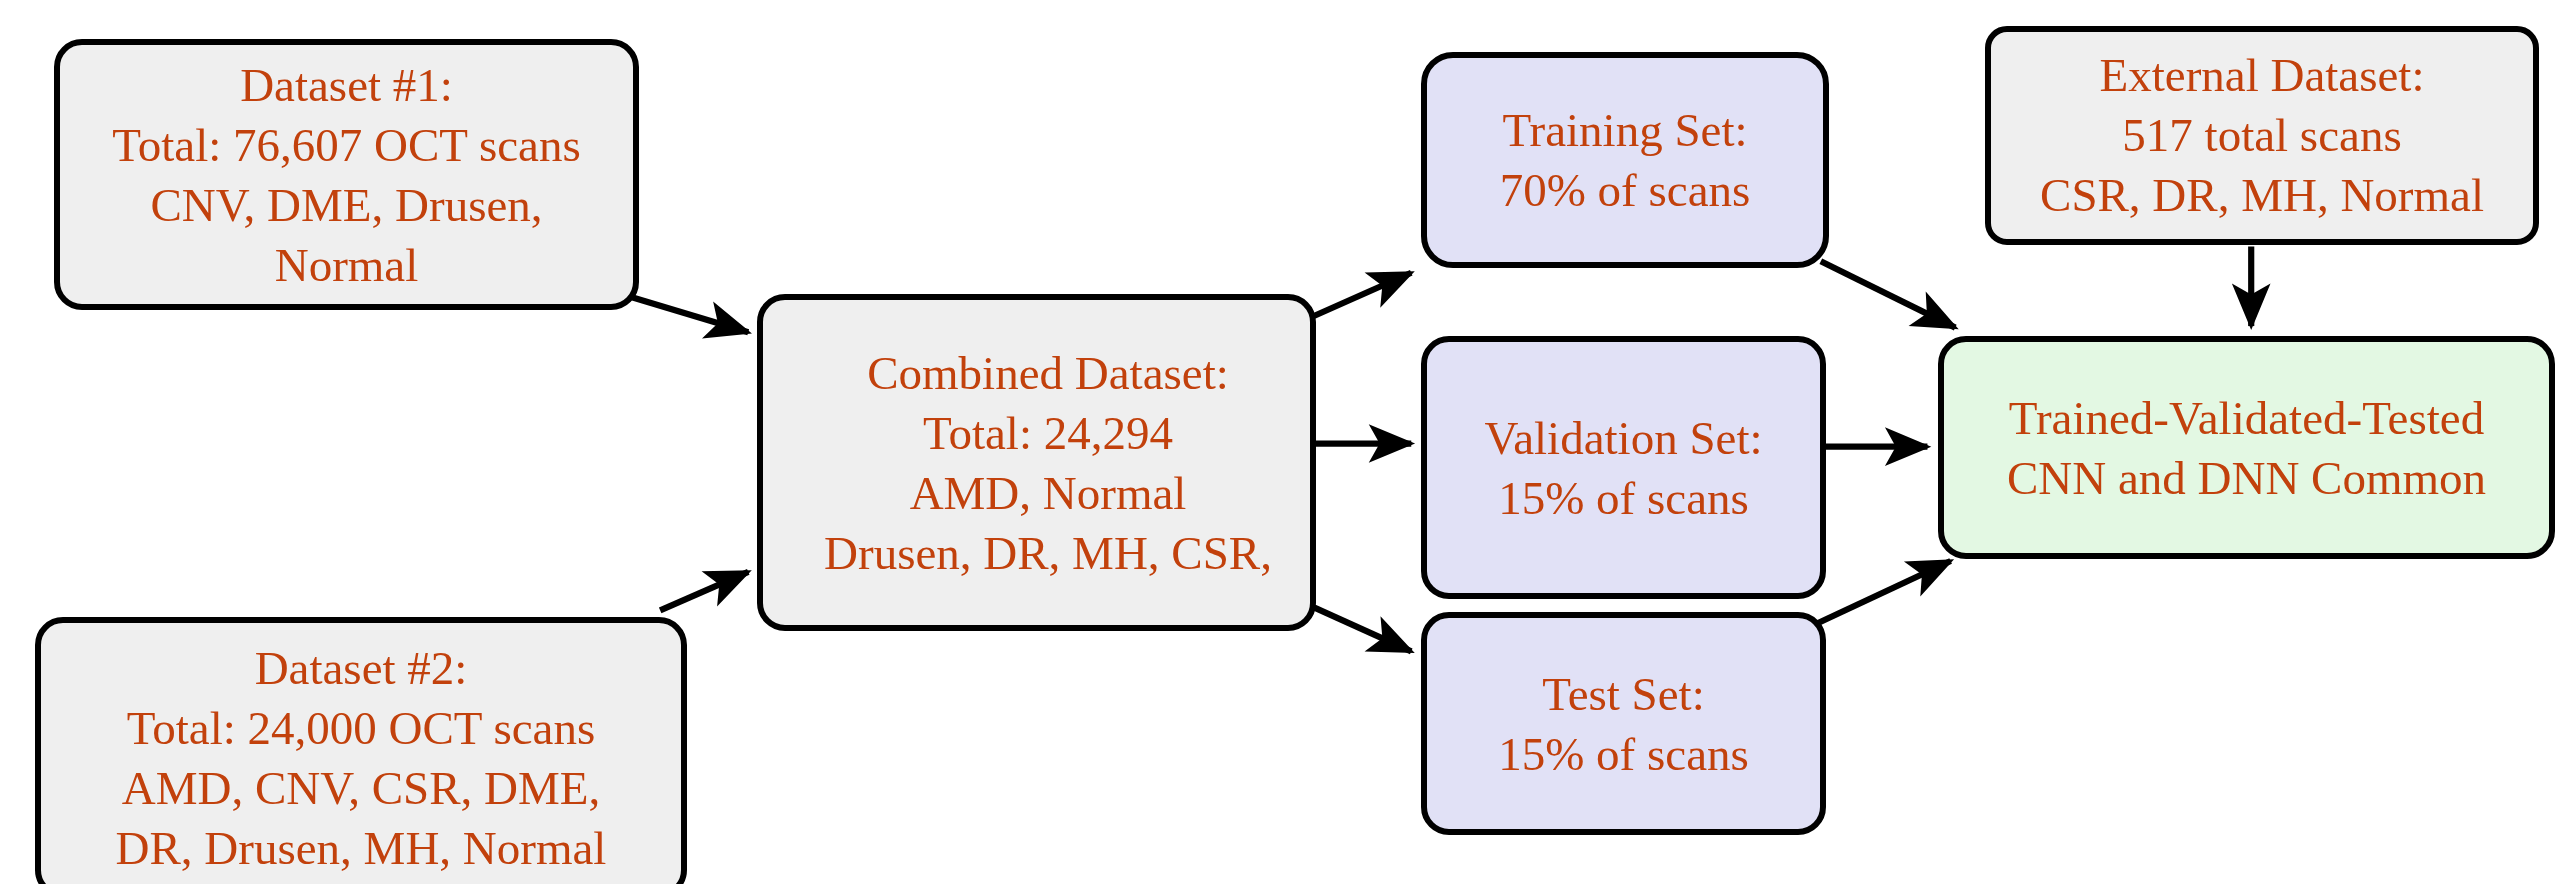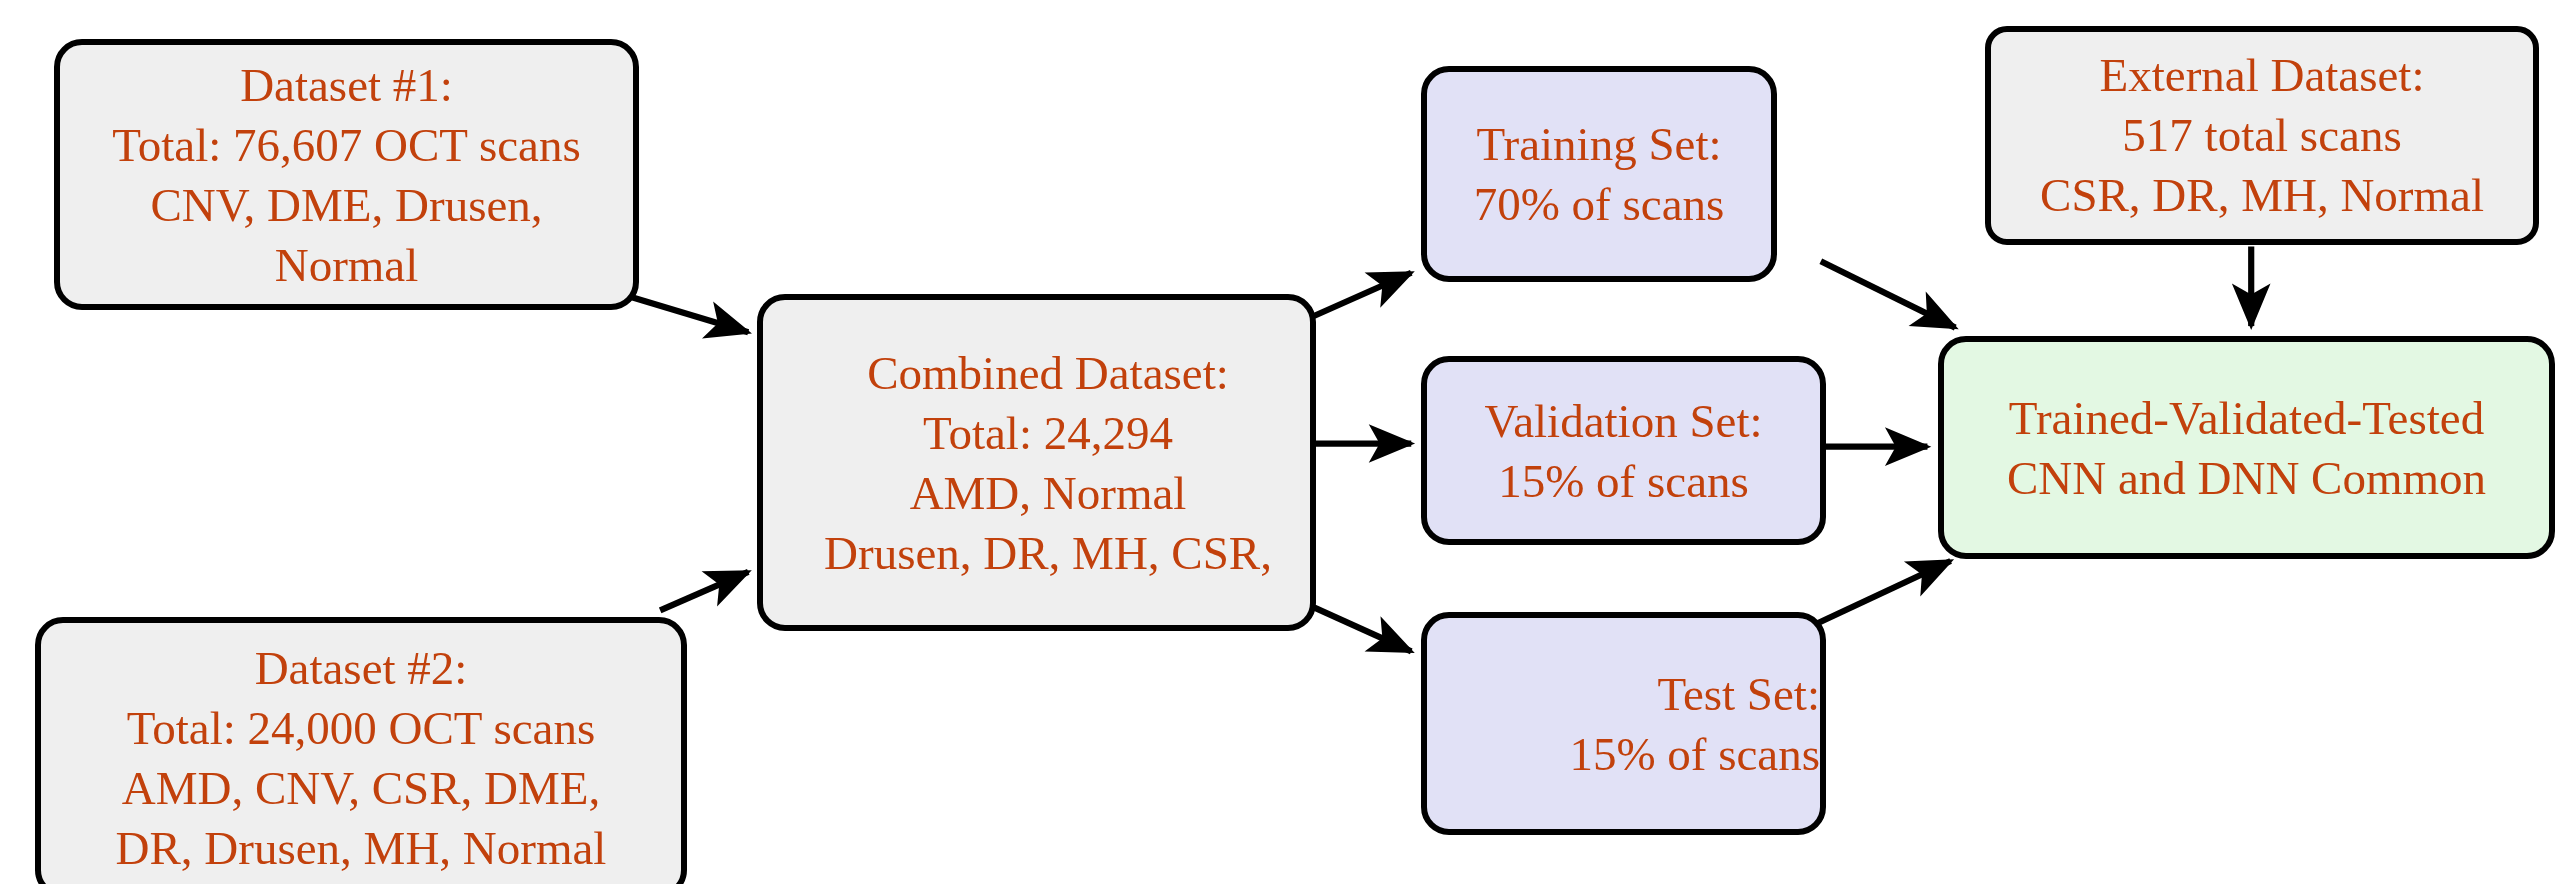--- a/index.html
+++ b/index.html
@@ -31,23 +31,23 @@
     line-height: 60px;
     color: #c2410c;
     white-space: nowrap;
   }
   .edge-line { stroke: #000000; stroke-width: 8; fill: none; }
 
   
   #node-dataset1   { left: 54px;   top: 39px;  width: 585px; height: 271px; }
   #node-dataset2   { left: 35px;   top: 580px; width: 652px; height: 281px; margin-top: 37px; }
   #node-combined   { left: 757px;  top: 294px; width: 559px; height: 337px; }
-  #node-training   { left: 1421px; top: 66px;  width: 356px; height: 216px; }
-  #node-validation { left: 1421px; top: 356px; width: 405px; height: 189px; }
-  #node-test       { left: 1421px; top: 612px; width: 405px; height: 223px; align-items: flex-end; }
+  #node-training   { left: 1421px; top: 52px;  width: 408px; height: 216px; border-radius: 32px; }
+  #node-validation { left: 1421px; top: 336px; width: 405px; height: 263px; }
+  #node-test       { left: 1421px; top: 612px; width: 405px; height: 223px; }
   #node-external   { left: 1985px; top: 25.5px;  width: 554px; height: 219px; }
   #node-models     { left: 1938px; top: 336px; width: 617px; height: 223px; }
 </style>
 </head>
 <body>
 
 <div id="canvas">
 
   <svg id="arrows" viewBox="0 0 3333 1144" xmlns="http://www.w3.org/2000/svg">
     <defs>

